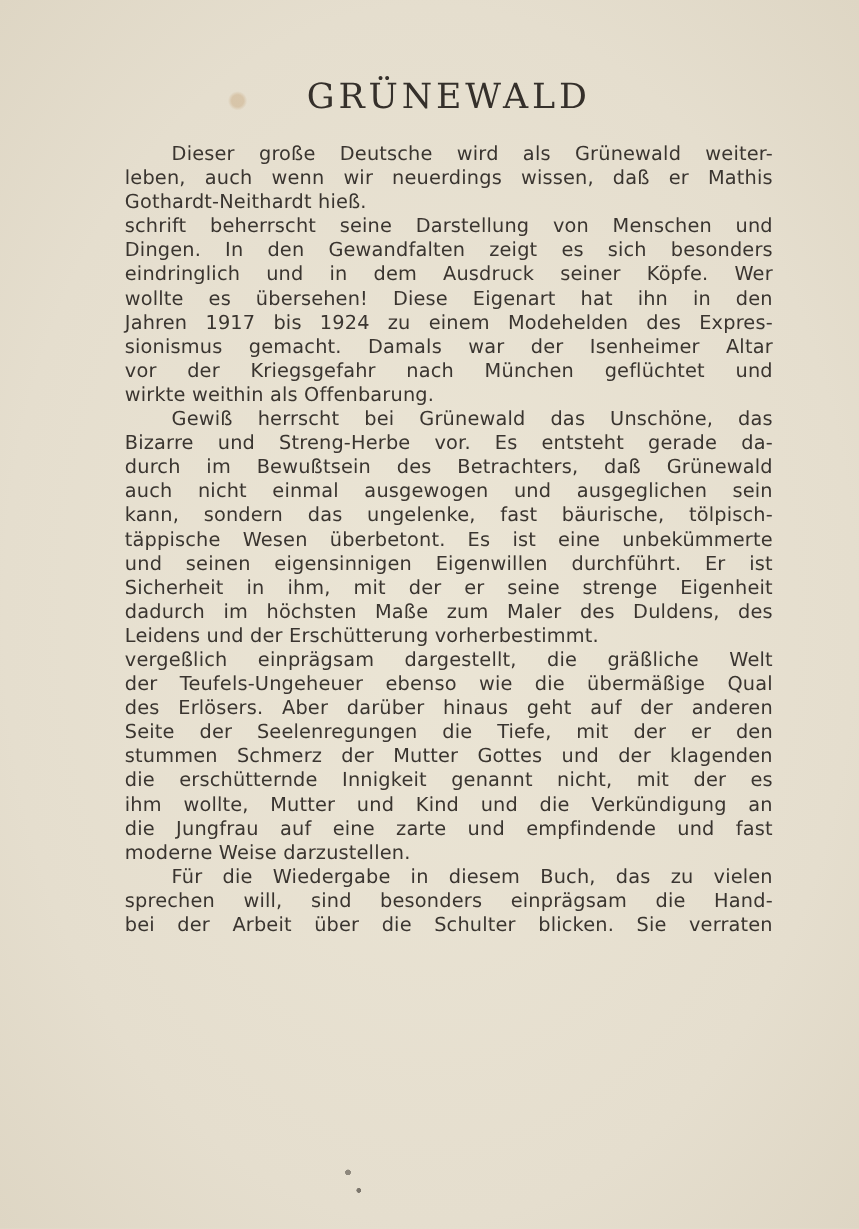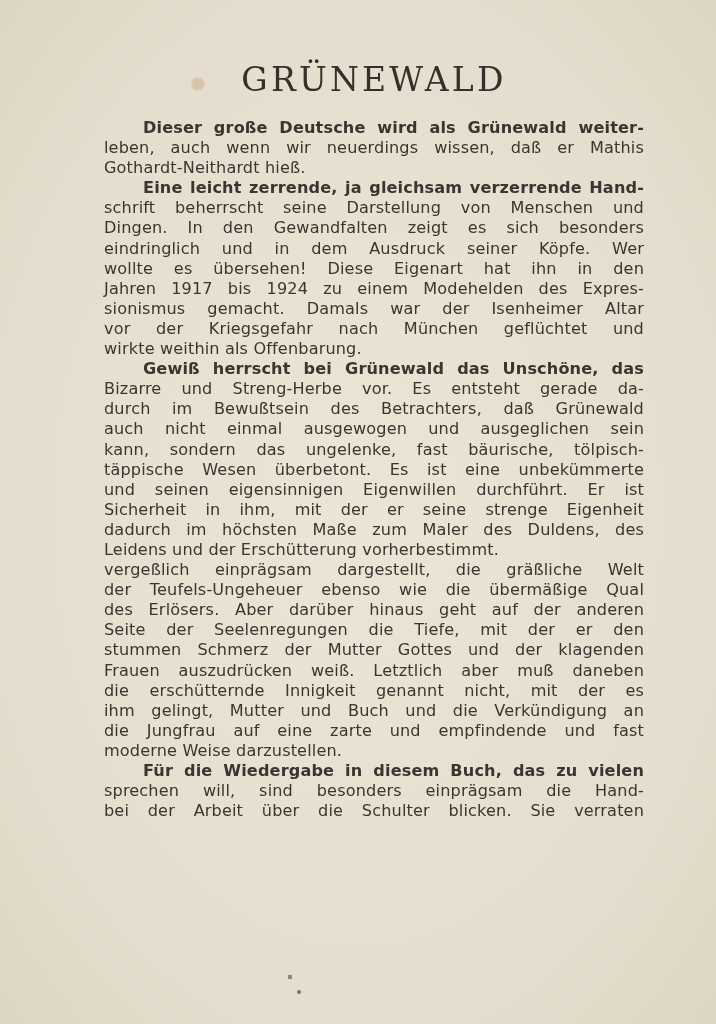--- a/index.html
+++ b/index.html
@@ -26,21 +26,21 @@
     width: 540px;
   }
   .title {
     position: absolute;
     left: 0;
     top: 63px;
     width: 540px;
     text-align: center;
     font-family: "DejaVu Serif", "Liberation Serif", serif;
     font-weight: normal;
-    font-size: 33px;
+    font-size: 29px;
     letter-spacing: 3.2px;
     color: #35302b;
     margin: 0;
     line-height: 34px;
   }
   .body-text {
     position: absolute;
     left: 0;
     top: 118px;
     width: 540px;
@@ -52,39 +52,37 @@
   }
   .line {
     display: block;
     white-space: nowrap;
     text-align: justify;
     text-align-last: justify;
     height: 20.1px;
   }
   .line.indent {
     padding-left: 39px;
-    font-weight: bold;
   }
   .line.last {
     text-align-last: left;
   }
 </style>
 </head>
 <body>
 
 <div class="page">
   <h1 class="title">GRÜNEWALD</h1>
   <div class="body-text" id="body-text">
       <div>
         <span class="line indent">Dieser große Deutsche wird als Grünewald weiter-</span>
         <span class="line">leben, auch wenn wir neuerdings wissen, daß er Mathis</span>
         <span class="line last">Gothardt-Neithardt hieß.</span>
       </div>
       <div>
-        <span class="line indent">Eine leicht zerrende, ja gleichsam verzerrende Hand-</span>
         <span class="line">schrift beherrscht seine Darstellung von Menschen und</span>
         <span class="line">Dingen. In den Gewandfalten zeigt es sich besonders</span>
         <span class="line">eindringlich und in dem Ausdruck seiner Köpfe. Wer</span>
         <span class="line">wollte es übersehen! Diese Eigenart hat ihn in den</span>
         <span class="line">Jahren 1917 bis 1924 zu einem Modehelden des Expres-</span>
         <span class="line">sionismus gemacht. Damals war der Isenheimer Altar</span>
         <span class="line">vor der Kriegsgefahr nach München geflüchtet und</span>
         <span class="line last">wirkte weithin als Offenbarung.</span>
       </div>
       <div>
@@ -98,23 +96,22 @@
         <span class="line">Sicherheit in ihm, mit der er seine strenge Eigenheit</span>
         <span class="line">dadurch im höchsten Maße zum Maler des Duldens, des</span>
         <span class="line last">Leidens und der Erschütterung vorherbestimmt.</span>
       </div>
       <div>
         <span class="line">vergeßlich einprägsam dargestellt, die gräßliche Welt</span>
         <span class="line">der Teufels-Ungeheuer ebenso wie die übermäßige Qual</span>
         <span class="line">des Erlösers. Aber darüber hinaus geht auf der anderen</span>
         <span class="line">Seite der Seelenregungen die Tiefe, mit der er den</span>
         <span class="line">stummen Schmerz der Mutter Gottes und der klagenden</span>
-        <span class="line">Frauen auszudrücken weiß. Letztlich aber muß daneben</span>
         <span class="line">die erschütternde Innigkeit genannt nicht, mit der es</span>
-        <span class="line">ihm gelingt, Mutter und Buch und die Verkündigung an</span>
+        <span class="line">ihm wollte, Mutter und Kind und die Verkündigung an</span>
         <span class="line">die Jungfrau auf eine zarte und empfindende und fast</span>
         <span class="line last">moderne Weise darzustellen.</span>
       </div>
       <div>
         <span class="line indent">Für die Wiedergabe in diesem Buch, das zu vielen</span>
         <span class="line">sprechen will, sind besonders einprägsam die Hand-</span>
         <span class="line">bei der Arbeit über die Schulter blicken. Sie verraten</span>
       </div>
     </div>
 </div>

